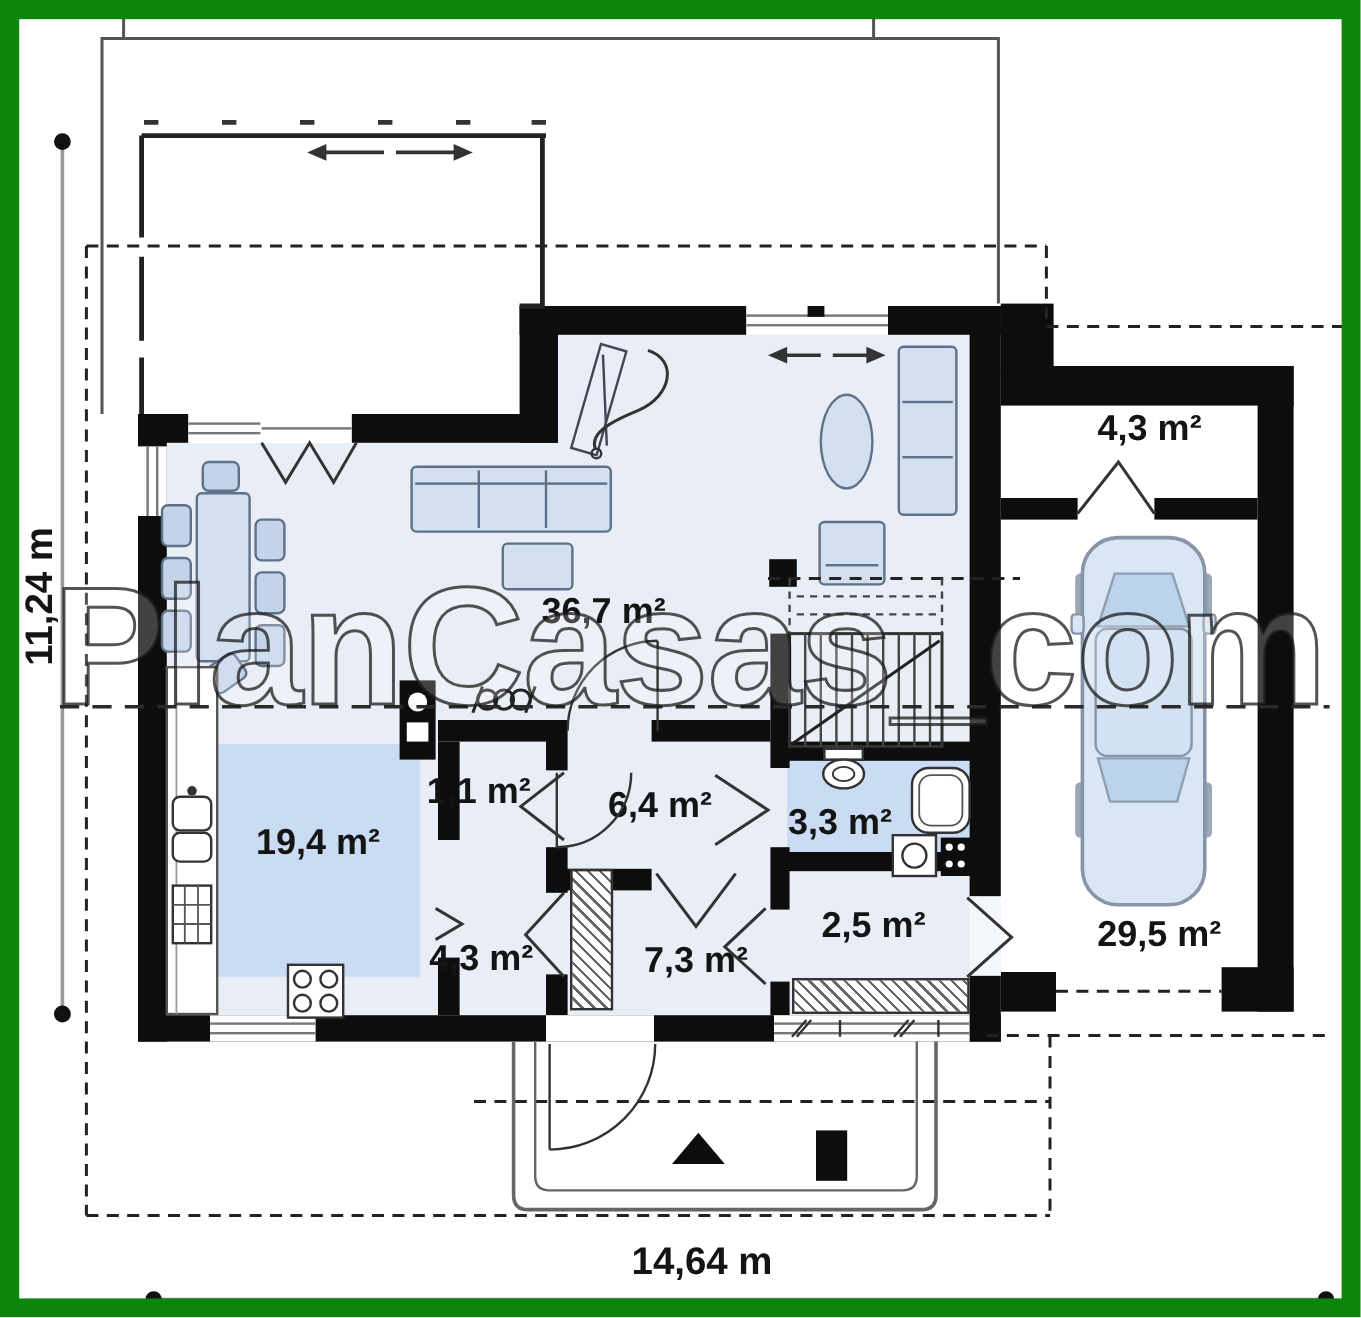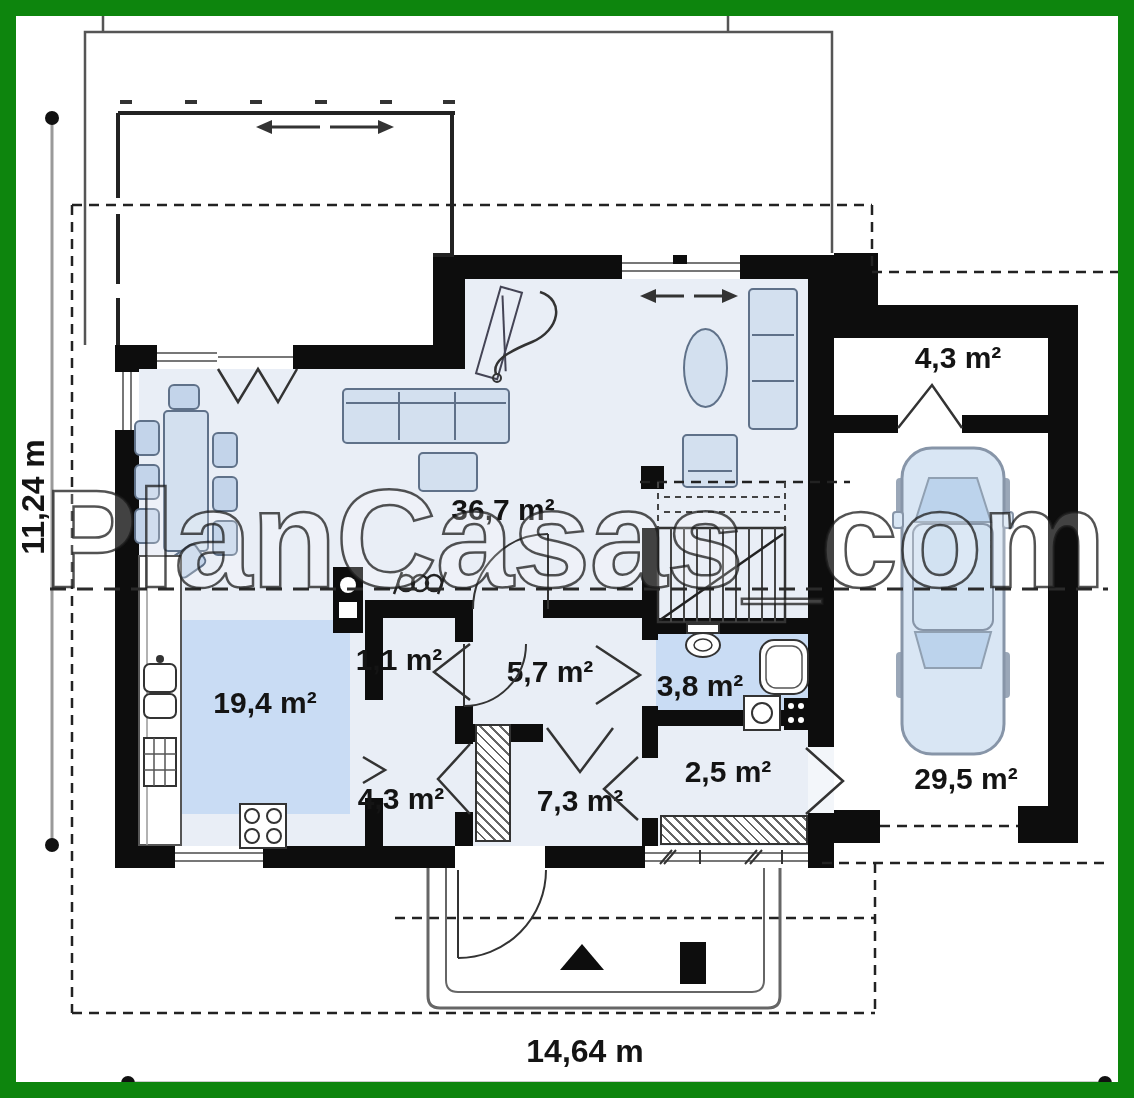--- a/index.html
+++ b/index.html
@@ -123,22 +123,22 @@
   <div class="line" style="left:752px;top:334px;width:42px;height:2px;"></div>
   <div class="line" style="left:752px;top:380px;width:42px;height:2px;"></div>
   <div class="fur" style="left:683px;top:328px;width:45px;height:80px;border-radius:50%;"></div>
   <div class="fur" style="left:682px;top:434px;width:56px;height:54px;"></div>
   <div class="line" style="left:688px;top:470px;width:44px;height:2px;"></div>
 
   <div class="lbl" style="left:503px;top:510px;">36,7 m²</div>
   <div class="lbl" style="left:958px;top:358px;">4,3 m²</div>
   <div class="lbl" style="left:265px;top:703px;">19,4 m²</div>
   <div class="lbl" style="left:399px;top:660px;">1,1 m²</div>
-  <div class="lbl" style="left:550px;top:672px;">5,7 m²</div>
-  <div class="lbl" style="left:700px;top:686px;">3,8 m²</div>
+  <div class="lbl" style="left:550px;top:672px;">6,4 m²</div>
+  <div class="lbl" style="left:700px;top:686px;">3,3 m²</div>
   <div class="lbl" style="left:401px;top:799px;">4,3 m²</div>
   <div class="lbl" style="left:580px;top:801px;">7,3 m²</div>
   <div class="lbl" style="left:728px;top:772px;">2,5 m²</div>
   <div class="lbl" style="left:966px;top:779px;">29,5 m²</div>
   <div class="dim" style="left:585px;top:1051px;text-align:right;">14,64 m</div>
   <div class="dim vert" style="left:33px;top:497px;">11,24 m</div>
 
   <svg class="overlay" width="1134" height="1098" viewBox="0 0 1134 1098">
 
     <path d="M103,32 L103,12 L728,12 L728,32" fill="none" stroke="#555" stroke-width="2.5"></path>

